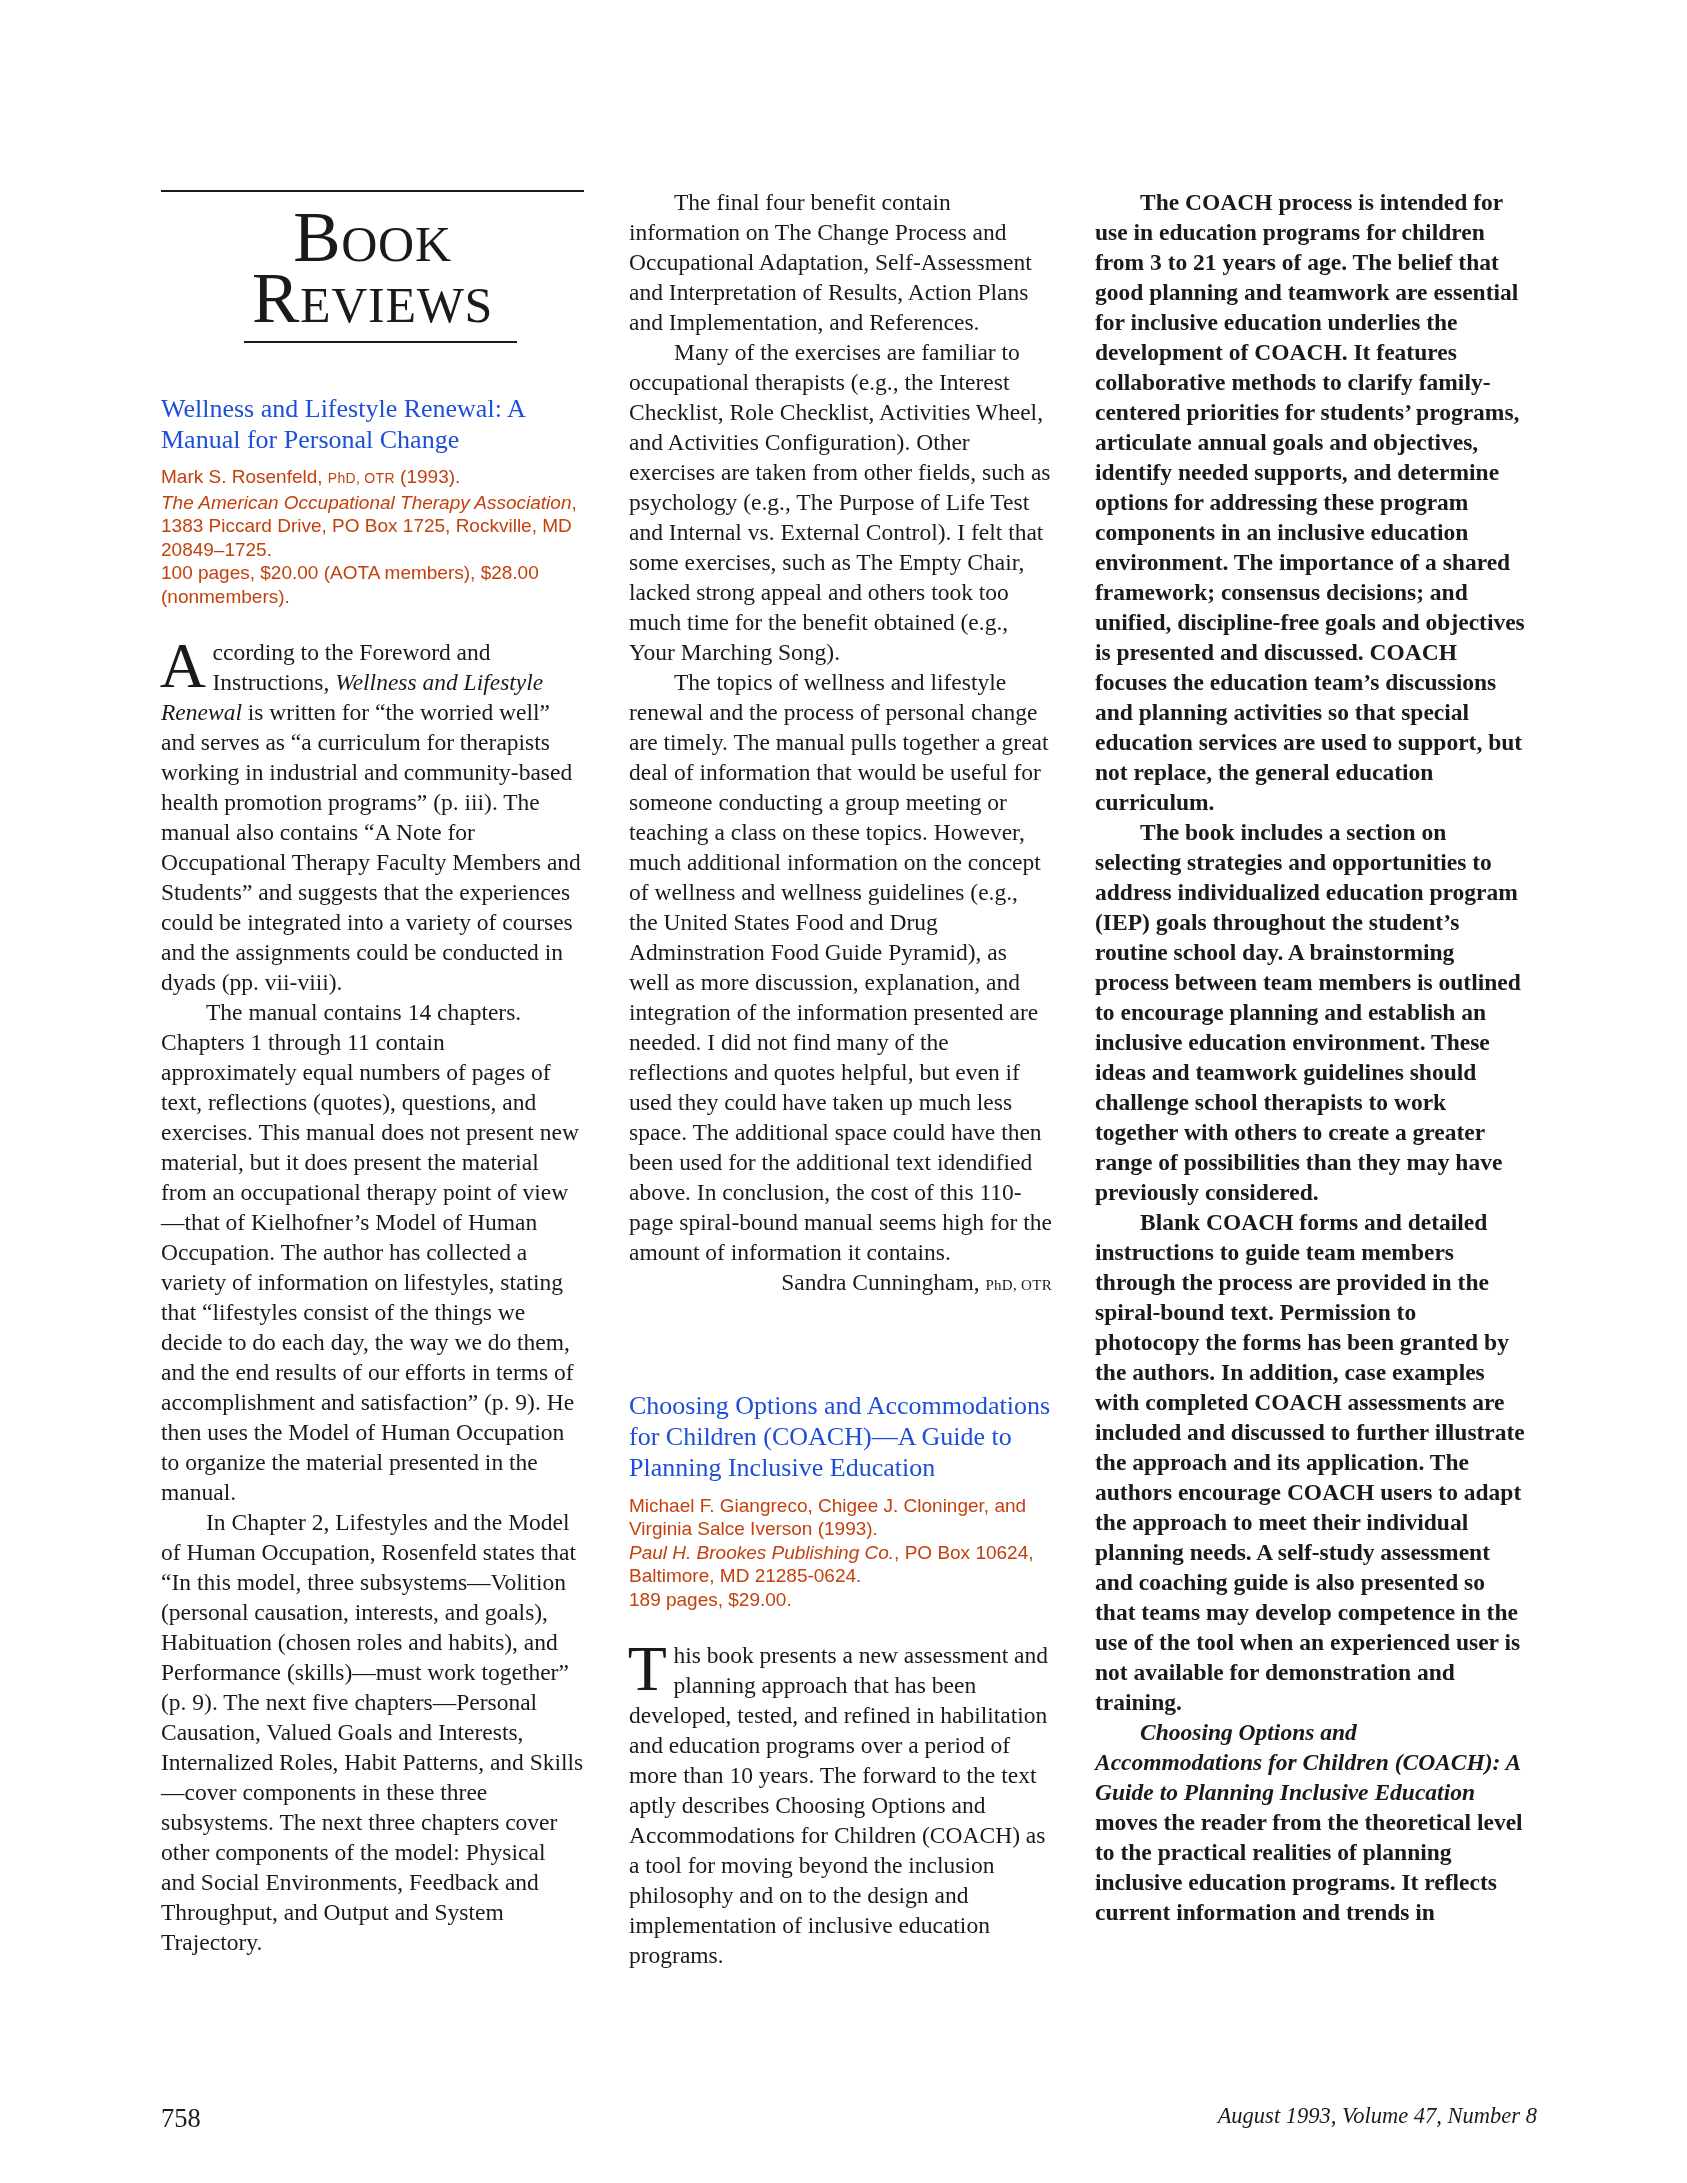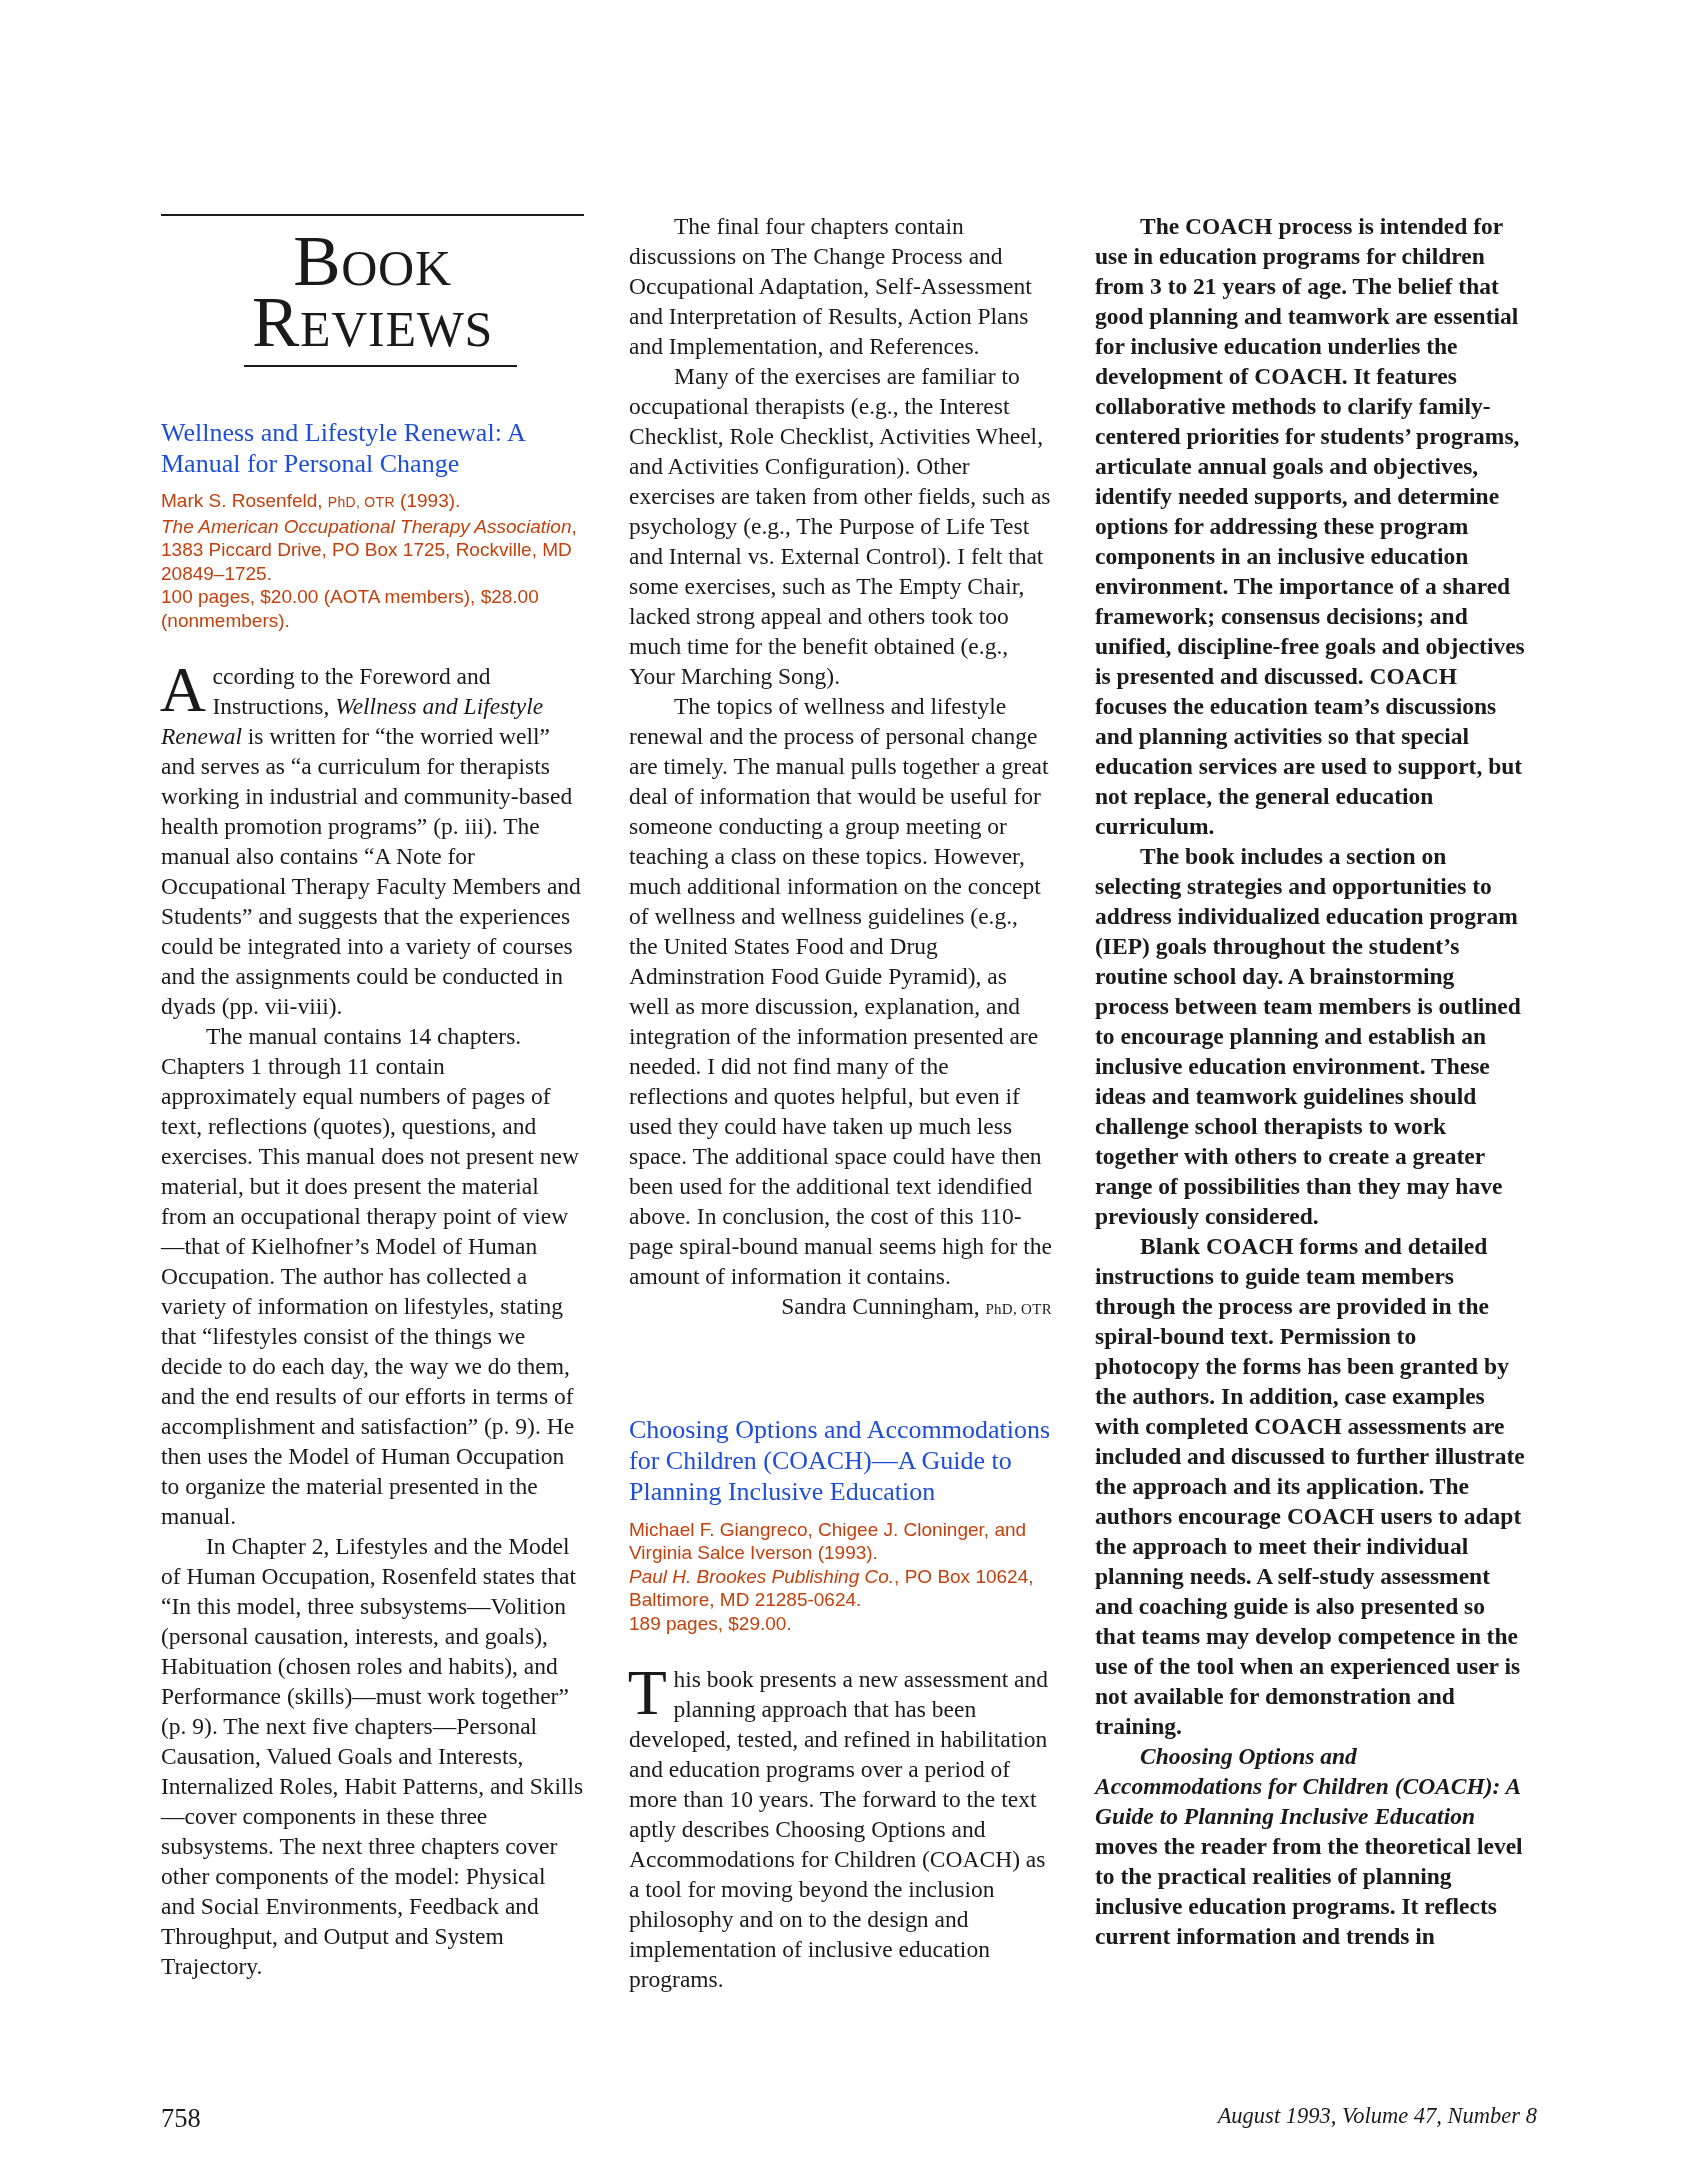--- a/index.html
+++ b/index.html
@@ -5,21 +5,21 @@
   html, body { margin: 0; padding: 0; background: #ffffff; }
   body {
     width: 1687px; height: 2183px; position: relative; overflow: hidden;
     color: #1a1a1a;
     font-family: "DejaVu Serif", "Liberation Serif", serif;
   }
   .col {
     position: absolute; top: 187px;
     font-family: "Liberation Serif", "DejaVu Serif", serif;
     font-size: 23.5px; line-height: 30px;
-    text-align: left; hyphens: manual; margin-top: 24px;
+    text-align: left; hyphens: manual;
   }
   #col-left { left: 161px; width: 423px; top: 185px; }
   #col-mid { left: 629px; width: 423px; }
   #col-right { left: 1095px; width: 430px; font-weight: bold; }
 
   .masthead { position: relative; width: 423px; }
   .masthead .rule-top { height: 2px; background: #1a1a1a; width: 423px; margin-top: 5.3px; }
   .masthead .title {
     text-align: center; margin-left: 0; width: 423px;
     font-family: "Liberation Serif", "DejaVu Serif", serif;
@@ -89,21 +89,21 @@
 
   <div class="body">
     <p class="first first-after-cite"><span class="dropcap">A</span><span>ccording to the Foreword and Instructions, </span><span class="em">Wellness and Lifestyle Renewal</span><span> is written for “the worried well” and serves as “a curriculum for therapists working in industrial and community-based health promotion programs” (p. iii). The manual also contains “A Note for Occupational Therapy Faculty Members and Students” and suggests that the experiences could be integrated into a variety of courses and the assignments could be conducted in dyads (pp. vii-viii).</span></p>
     <p>The manual contains 14 chapters. Chapters 1 through 11 contain approximately equal numbers of pages of text, reflections (quotes), questions, and exercises. This manual does not present new material, but it does present the material from an occupational therapy point of view—that of Kielhofner’s Model of Human Occupation. The author has collected a variety of information on lifestyles, stating that “lifestyles consist of the things we decide to do each day, the way we do them, and the end results of our efforts in terms of accomplishment and satisfaction” (p. 9). He then uses the Model of Human Occupation to organize the material presented in the manual.</p>
     <p>In Chapter 2, Lifestyles and the Model of Human Occupation, Rosenfeld states that “In this model, three subsystems—Volition (personal causation, interests, and goals), Habituation (chosen roles and habits), and Performance (skills)—must work together” (p. 9). The next five chapters—Personal Causation, Valued Goals and Interests, Internalized Roles, Habit Patterns, and Skills—cover components in these three subsystems. The next three chapters cover other components of the model: Physical and Social Environments, Feedback and Throughput, and Output and System Trajectory.</p>
   </div>
 </div>
 
 <div id="col-mid" class="col">
   <div class="body">
-    <p>The final four chapters contain discussions on The Change Process and Occupational Adaptation, Self-Assessment and Interpretation of Results, Action Plans and Implementation, and References.</p>
+    <p>The final four benefit contain information on The Change Process and Occupational Adaptation, Self-Assessment and Interpretation of Results, Action Plans and Implementation, and References.</p>
     <p>Many of the exercises are familiar to occupational therapists (e.g., the Interest Checklist, Role Checklist, Activities Wheel, and Activities Configuration). Other exercises are taken from other fields, such as psychology (e.g., The Purpose of Life Test and Internal vs. External Control). I felt that some exercises, such as The Empty Chair, lacked strong appeal and others took too much time for the benefit obtained (e.g., Your Marching Song).</p>
     <p>The topics of wellness and lifestyle renewal and the process of personal change are timely. The manual pulls together a great deal of information that would be useful for someone conducting a group meeting or teaching a class on these topics. However, much additional information on the concept of wellness and wellness guidelines (e.g., the United States Food and Drug Adminstration Food Guide Pyramid), as well as more discussion, explanation, and integration of the information presented are needed. I did not find many of the reflections and quotes helpful, but even if used they could have taken up much less space. The additional space could have then been used for the additional text idendified above. In conclusion, the cost of this 110-page spiral-bound manual seems high for the amount of information it contains.</p>
   </div>
   <div class="signature">
     <span>Sandra Cunningham,</span>
     <span class="sc">PhD, OTR</span>
   </div>
 
   <h2 id="rev2-title" class="review-title">Choosing Options and Accommodations for Children (COACH)—A Guide to Planning Inclusive Education</h2>
 

